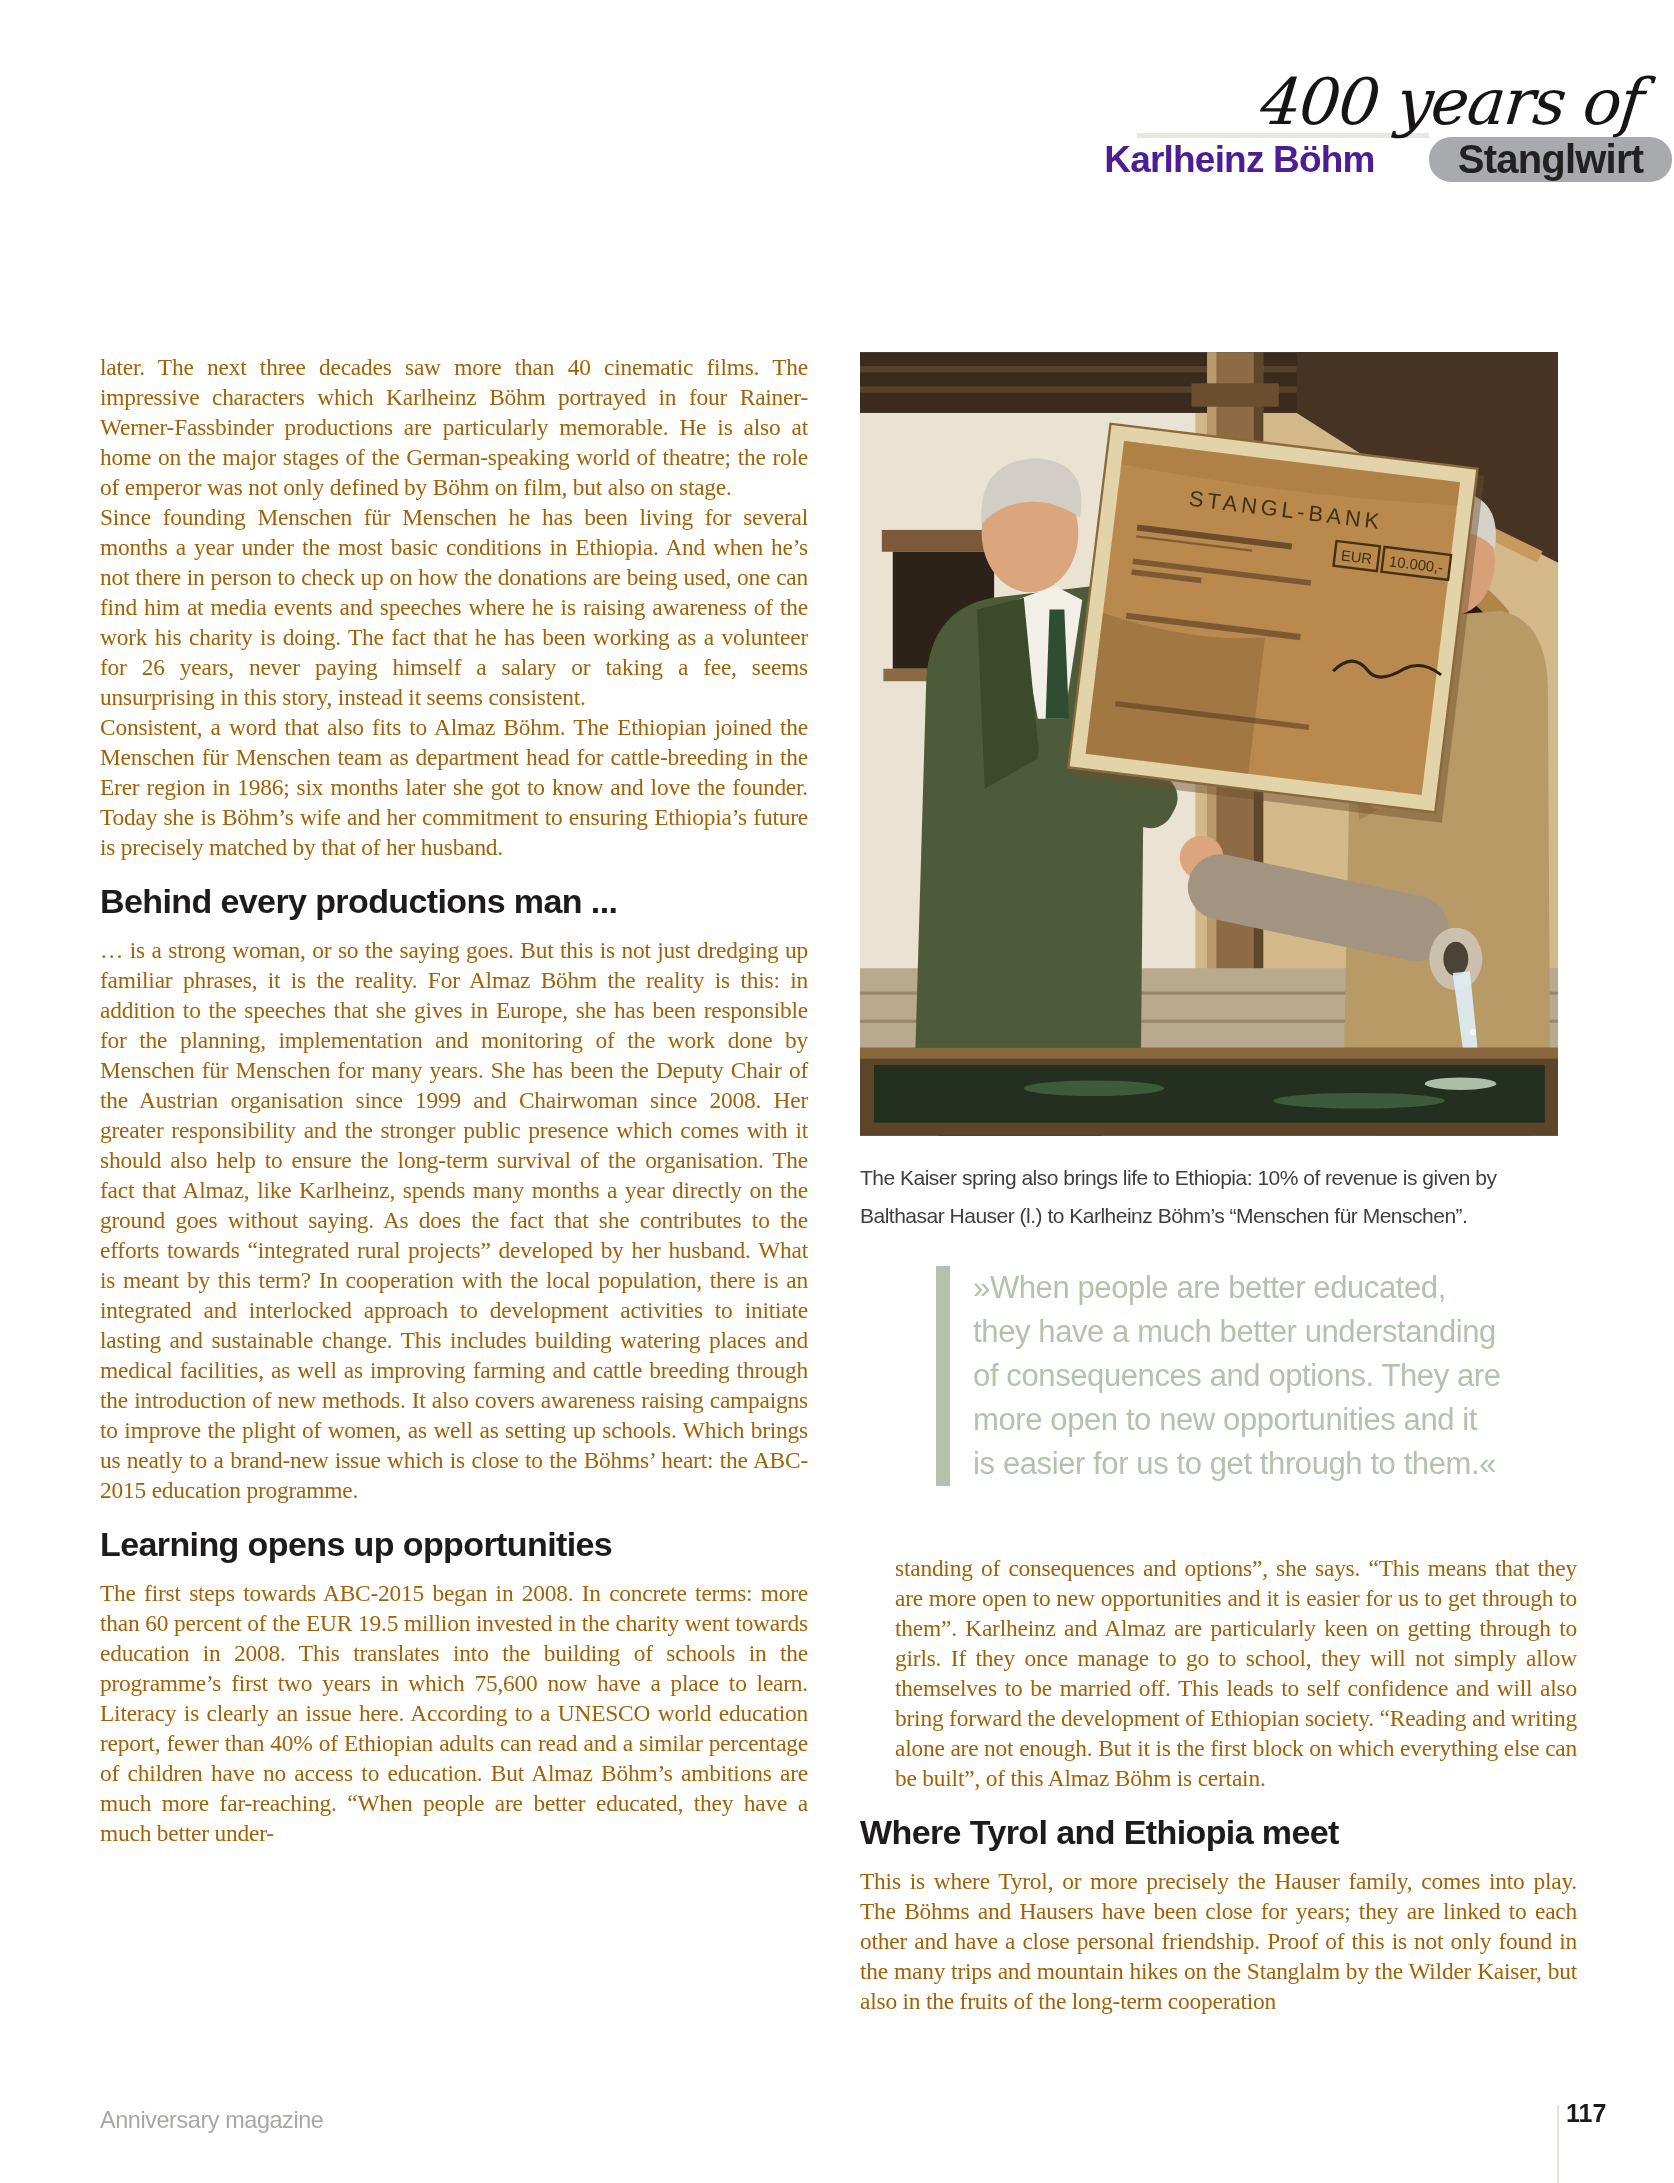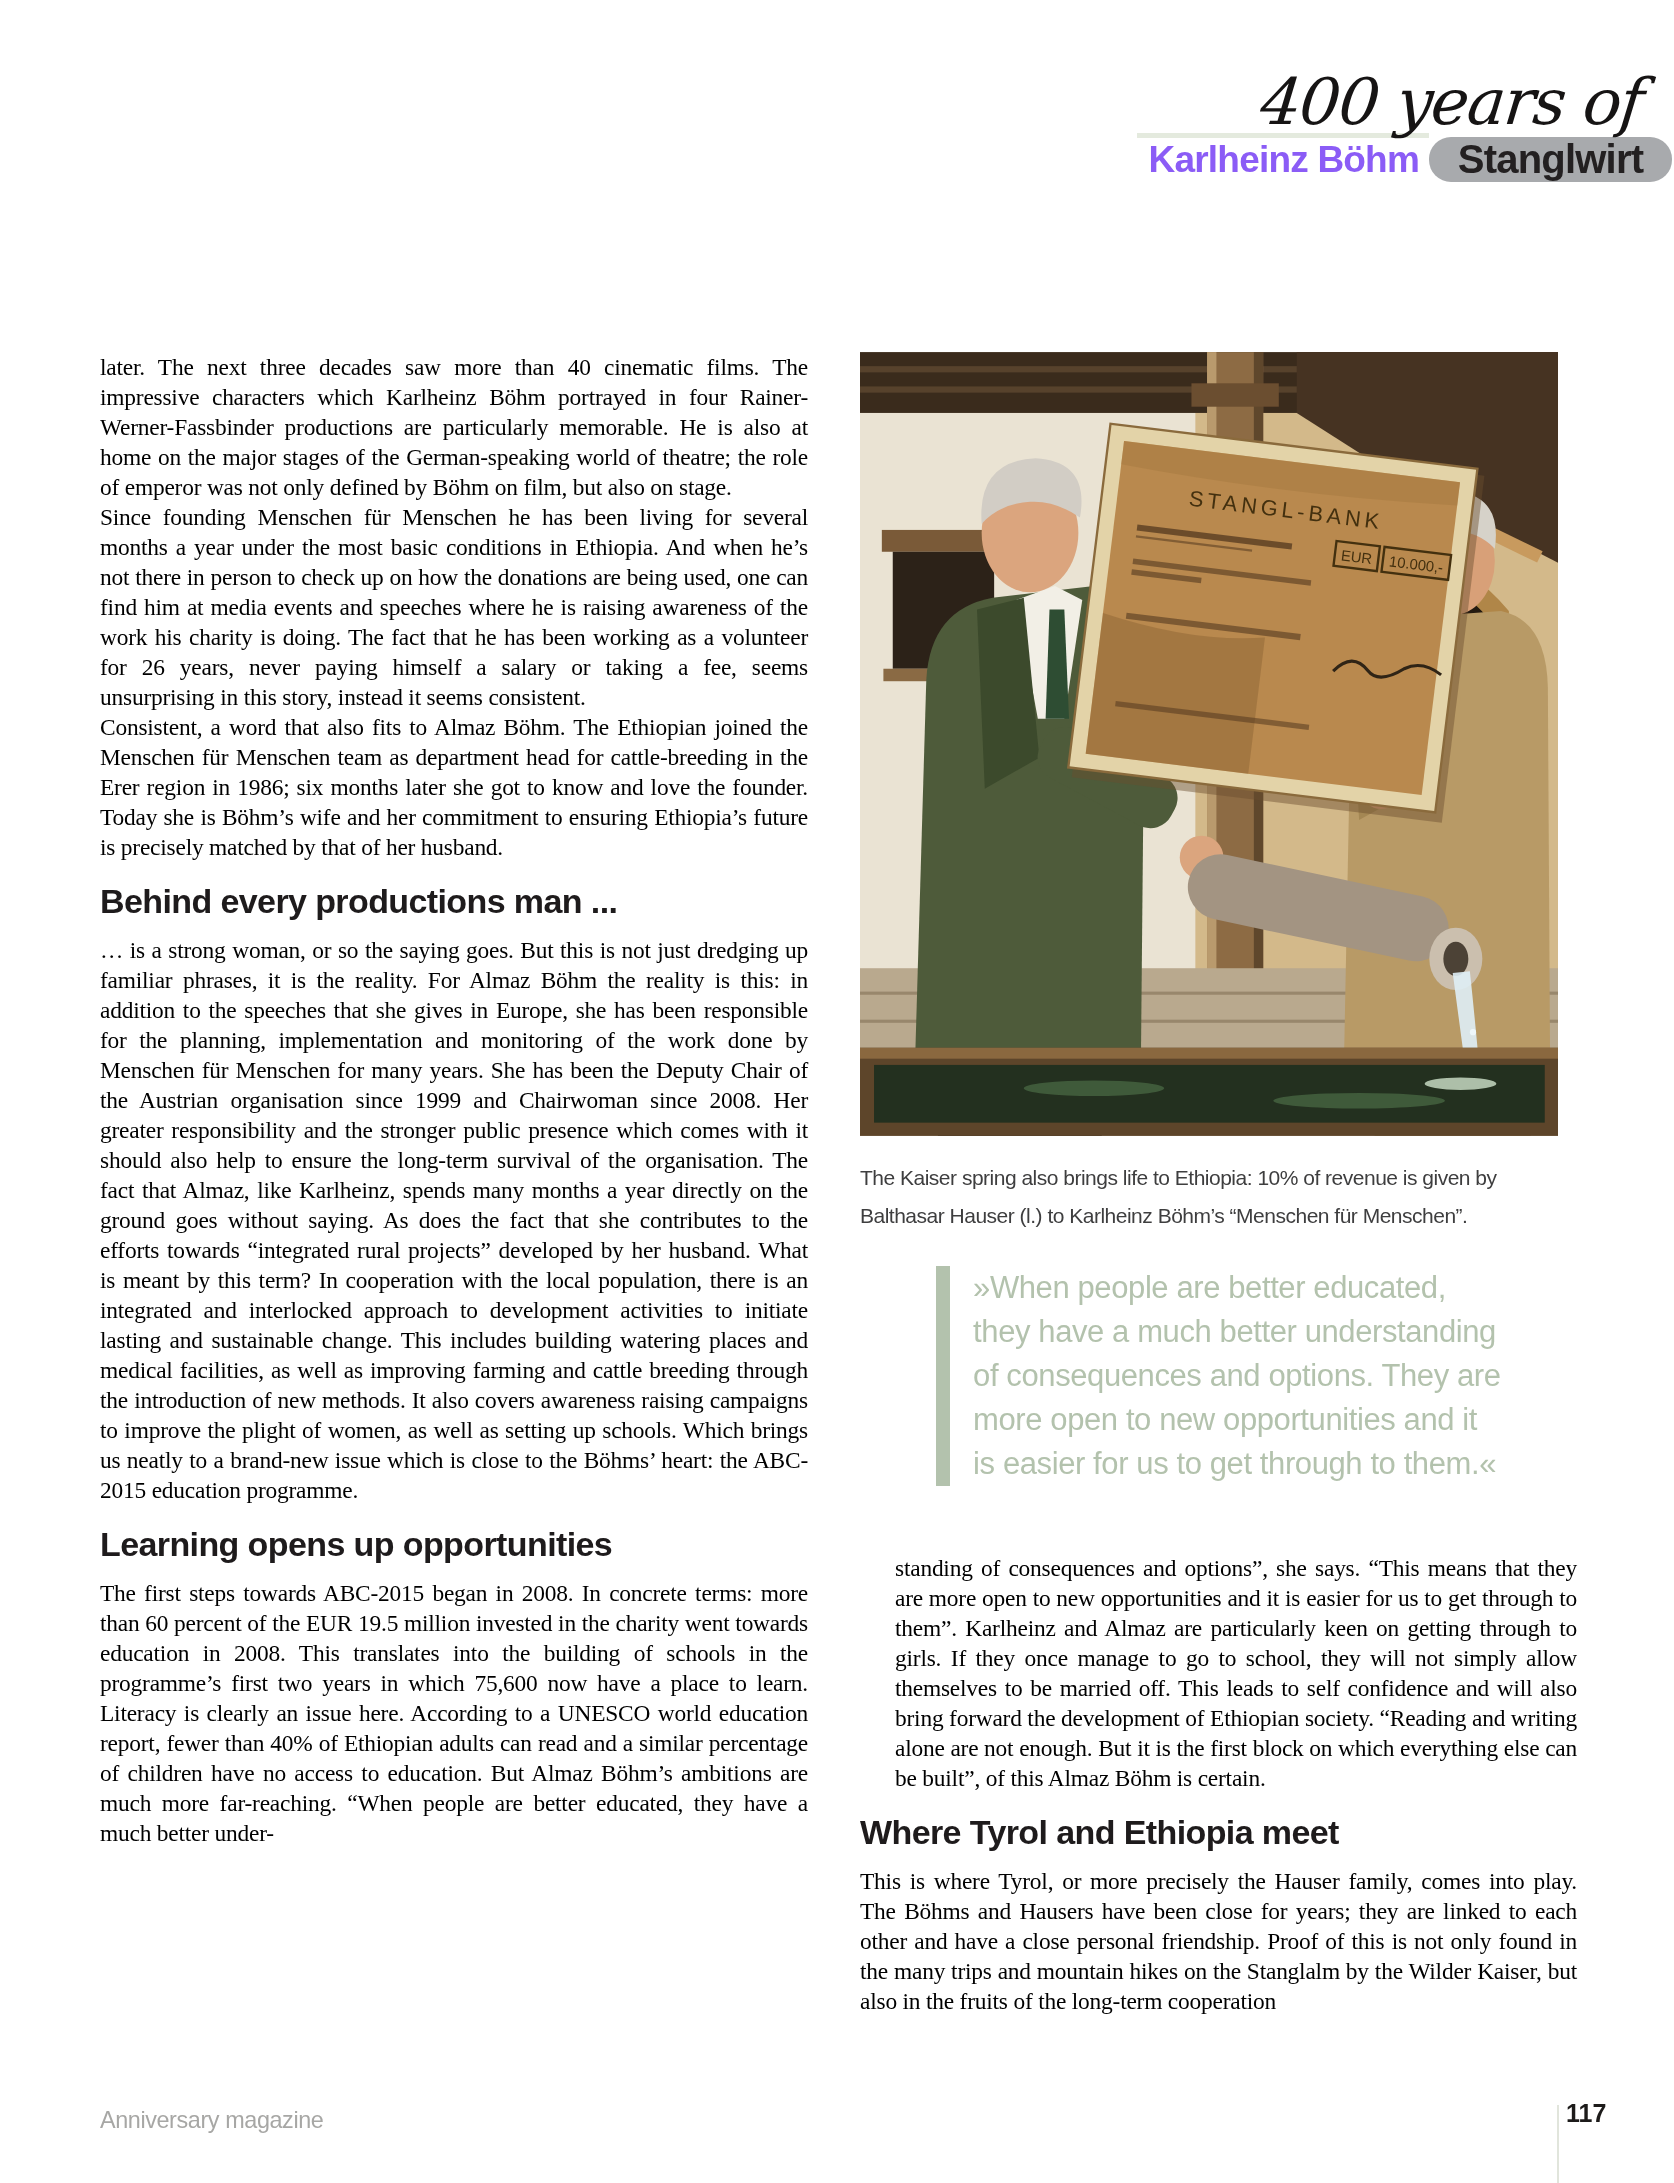--- a/index.html
+++ b/index.html
@@ -4,32 +4,32 @@
 <style>
   html,body{margin:0;padding:0;background:#ffffff;}
   .page{position:relative;width:1675px;height:2183px;background:#ffffff;overflow:hidden;
         font-family:"Liberation Sans",sans-serif;}
 
   
   .brand-script{position:absolute;top:65px;right:33px;
     font-family:"DejaVu Serif",serif;font-style:italic;font-size:64px;color:#161414;
     letter-spacing:-1.6px;transform:skewX(-6deg);white-space:nowrap;z-index:3;}
   .header-rule{position:absolute;left:1137px;top:133px;width:292px;height:4.7px;background:#e4eade;}
-  .header-title{position:absolute;left:1060px;top:139px;width:359px;text-align:right;
-    font-size:37px;font-weight:bold;color:#8b5cf6;letter-spacing:-0.8px;}
+  .header-title{position:absolute;left:1060px;top:139px;width:359px;text-align:center;
+    font-size:37px;font-weight:bold;color:#4c1d95;letter-spacing:-0.8px;}
   .brand-box{position:absolute;left:1429px;top:137px;width:243px;height:45px;background:#a8aaad;z-index:2;
     display:flex;align-items:flex-start;justify-content:center;border-radius:22px;}
   .brand-box span{font-size:40px;font-weight:bold;color:#232021;letter-spacing:-0.8px;}
 
   
   .col-left{position:absolute;left:100px;top:352px;width:708px;}
   .col-right{position:absolute;left:860px;top:352px;width:717px;}
 
   .body-par{margin:0;font-family:"Liberation Serif",serif;font-size:23.4px;line-height:30px;
-    color:#000000;text-align:justify;letter-spacing:-0.2px;}
+    color:#a16207;text-align:justify;letter-spacing:-0.2px;}
   .lead-heading{margin:20px 0 14px 0;font-size:34px;line-height:39px;font-weight:bold;
     color:#1e1b1c;letter-spacing:-0.6px;}
 
   
   .photo{position:relative;width:698px;height:784px;background:#c9b795;overflow:hidden;}
   .caption{margin-top:23.4px;width:692px;font-size:21px;line-height:38px;color:#3e3e3f;letter-spacing:-0.5px;}
 
   
   .quote-block{margin-top:31px;display:flex;justify-content:center;}
   .quote-bar{width:13.3px;background:#b3c2ad;flex:0 0 13.3px;}

